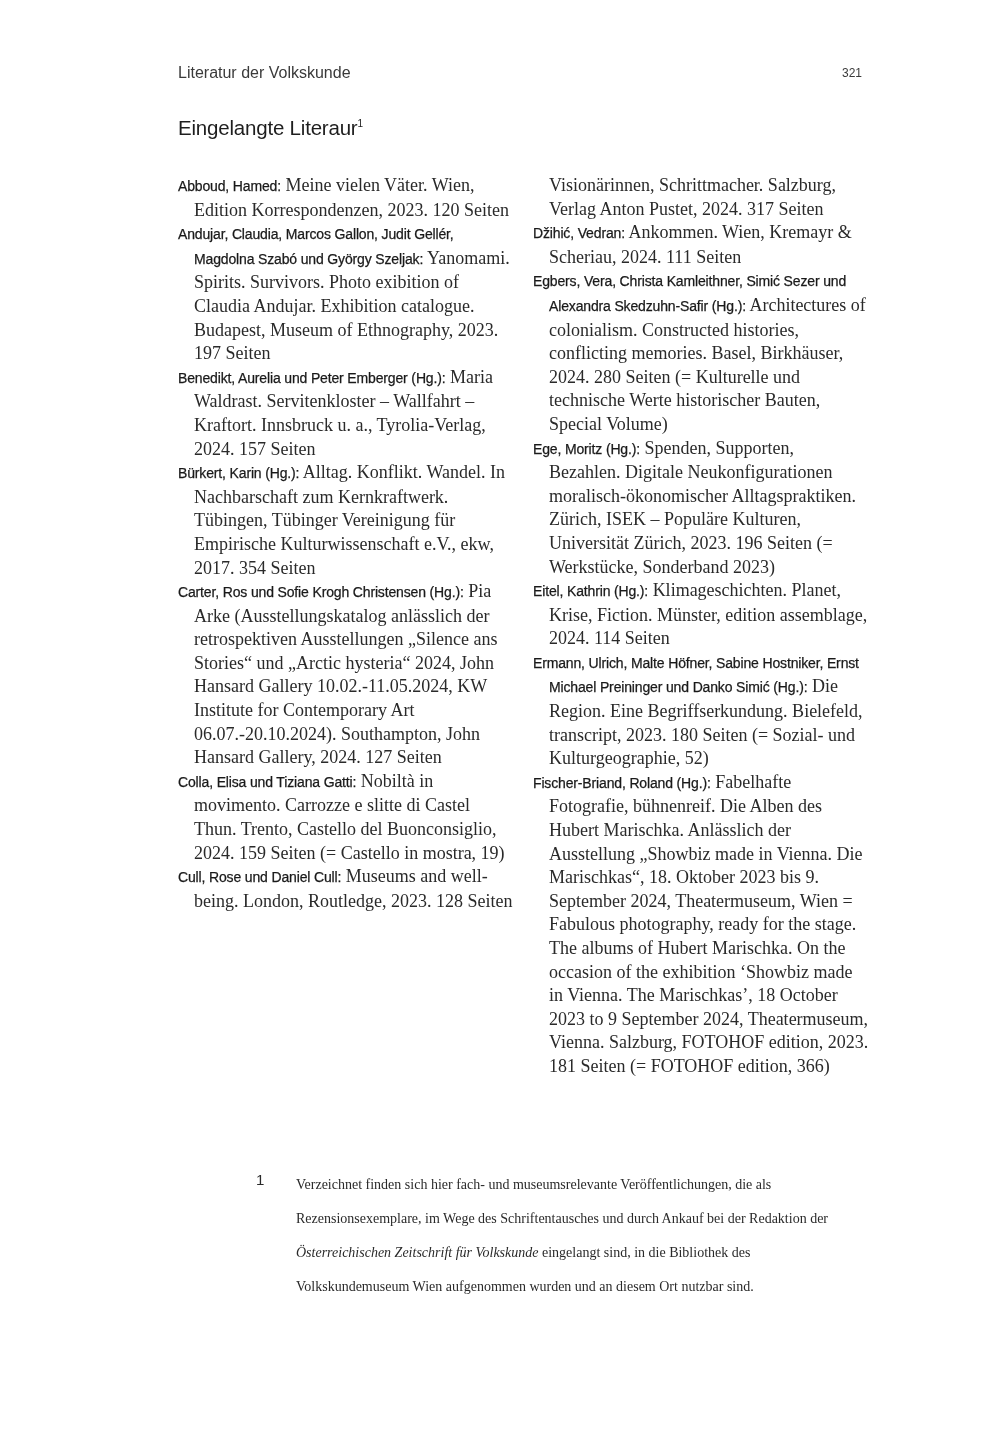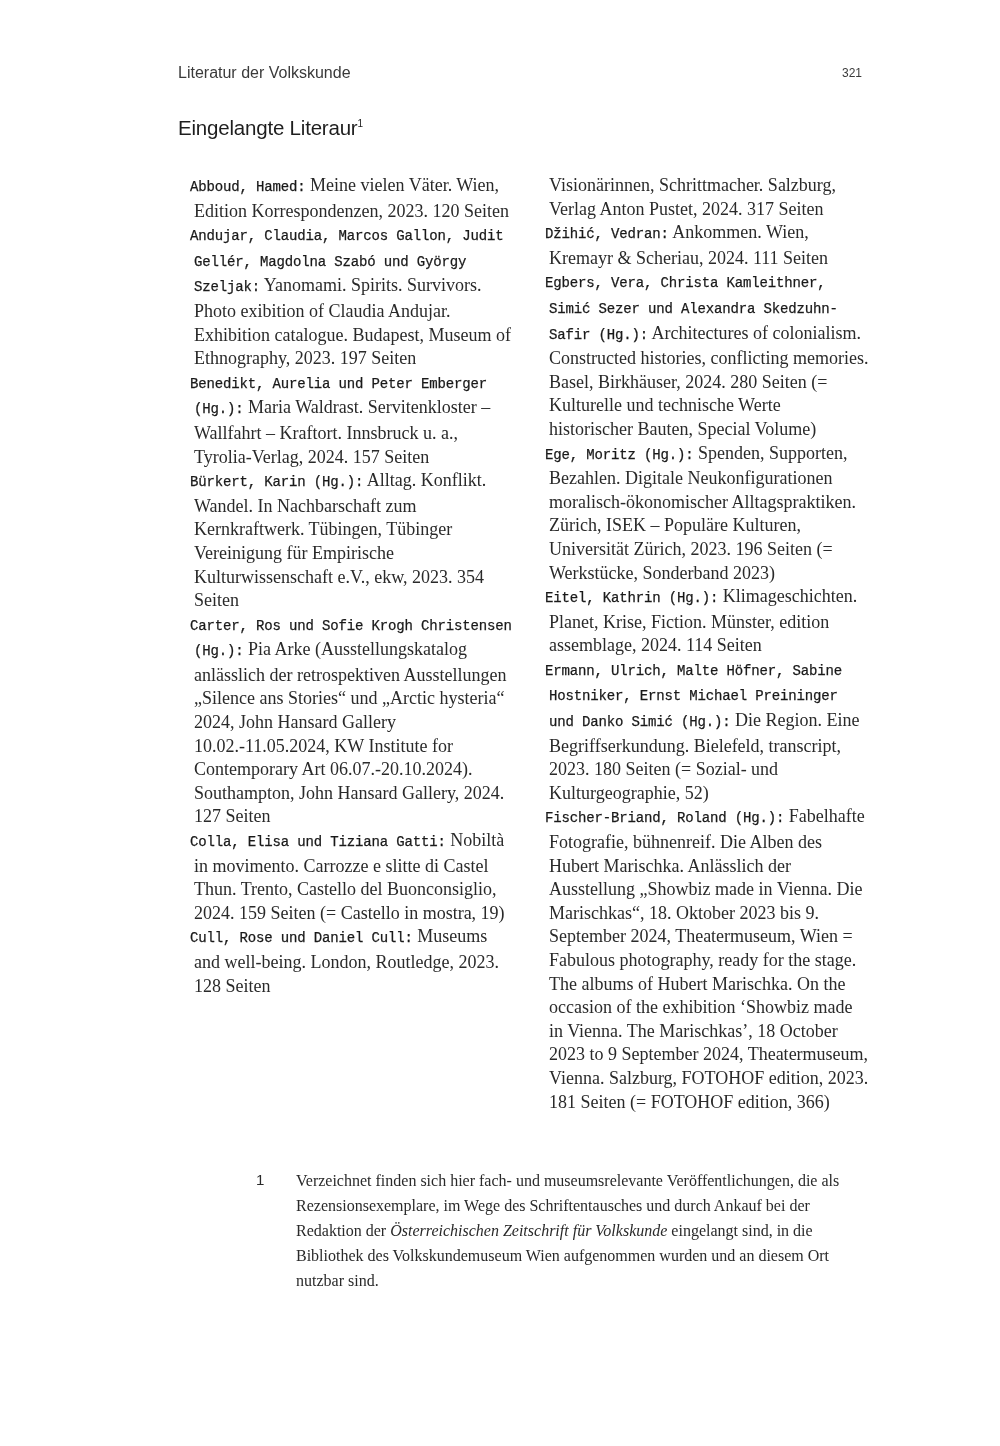--- a/index.html
+++ b/index.html
@@ -18,54 +18,54 @@
   .section-title sup { font-size: 10px; vertical-align: super; line-height: 0; }
   .col { position: absolute; top: 174px; width: 336px; }
   .col-left { left: 178px; }
   .col-right { left: 533px; width: 336px; }
   .entry {
     padding-left: 16px; text-indent: -16px;
     font-family: "Liberation Serif", serif; font-size: 18px; line-height: 23.6px;
     color: #2a2a2a; margin: 0;
   }
   .entry .author {
-    font-family: Liberation Mono, monospace; font-size: 14px; font-weight: 400;
-    color: #1a1a1a; letter-spacing: -0.15px; margin-left: 12px; -webkit-text-stroke: 0.25px #1a1a1a;
+    font-family: Liberation Sans, sans-serif; font-size: 14px; font-weight: 400;
+    color: #1a1a1a; letter-spacing: -0.15px; -webkit-text-stroke: 0.25px #1a1a1a;
   }
   .footnote {
     position: absolute; top: 1168px; left: 256px; width: 610px;
     display: flex;
   }
   .footnote .fn-num {
     font-family: "Liberation Sans", sans-serif; font-size: 15px; width: 40px;
     padding-top: 3px; color: #2a2a2a;
   }
   .footnote .fn-text {
-    font-family: "Liberation Serif", serif; font-size: 16px; line-height: 25px;
+    font-family: "Liberation Serif", serif; font-size: 14px; line-height: 34px;
     color: #2a2a2a; width: 570px;
   }
   .fn-text i { font-style: italic; }
 </style>
 </head>
 <body>
 
 <div class="running-head">
   <span>Literatur der Volkskunde</span>
   <span class="pg">321</span>
 </div>
 
 <div class="section-title">
   <span>Eingelangte Literaur</span><sup>1</sup>
 </div>
 
 <div class="col col-left">
   <p class="entry"><span class="author">Abboud, Hamed:</span><span> Meine vielen Väter. Wien, Edition Korrespondenzen, 2023. 120 Seiten</span></p>
   <p class="entry"><span class="author">Andujar, Claudia, Marcos Gallon, Judit Gellér, Magdolna Szabó und György Szeljak:</span><span> Yanomami. Spirits. Survivors. Photo exibition of Claudia Andujar. Exhibition catalogue. Budapest, Museum of Ethnography, 2023. 197 Seiten</span></p>
   <p class="entry"><span class="author">Benedikt, Aurelia und Peter Emberger (Hg.):</span><span> Maria Waldrast. Servitenkloster – Wallfahrt – Kraftort. Innsbruck u. a., Tyrolia-Verlag, 2024. 157 Seiten</span></p>
-  <p class="entry"><span class="author">Bürkert, Karin (Hg.):</span><span> Alltag. Konflikt. Wandel. In Nachbarschaft zum Kernkraftwerk. Tübingen, Tübinger Vereinigung für Empirische Kulturwissenschaft e.V., ekw, 2023. 354 Seiten</span></p>
+  <p class="entry"><span class="author">Bürkert, Karin (Hg.):</span><span> Alltag. Konflikt. Wandel. In Nachbarschaft zum Kernkraftwerk. Tübingen, Tübinger Vereinigung für Empirische Kulturwissenschaft e.V., ekw, 2017. 354 Seiten</span></p>
   <p class="entry"><span class="author">Carter, Ros und Sofie Krogh Christensen (Hg.):</span><span> Pia Arke (Ausstellungskatalog anlässlich der retrospektiven Ausstellungen „Silence ans Stories“ und „Arctic hysteria“ 2024, John Hansard Gallery 10.02.-11.05.2024, KW Institute for Contemporary Art 06.07.-20.10.2024). Southampton, John Hansard Gallery, 2024. 127 Seiten</span></p>
   <p class="entry"><span class="author">Colla, Elisa und Tiziana Gatti:</span><span> Nobiltà in movimento. Carrozze e slitte di Castel Thun. Trento, Castello del Buonconsiglio, 2024. 159 Seiten (= Castello in mostra, 19)</span></p>
   <p class="entry"><span class="author">Cull, Rose und Daniel Cull:</span><span> Museums and well-being. London, Routledge, 2023. 128 Seiten</span></p>
 </div>
 
 <div class="col col-right">
   <p class="entry" style="text-indent:0;"><span>Visionärinnen, Schrittmacher. Salzburg, Verlag Anton Pustet, 2024. 317 Seiten</span></p>
   <p class="entry"><span class="author">Džihić, Vedran:</span><span> Ankommen. Wien, Kremayr &amp; Scheriau, 2024. 111 Seiten</span></p>
   <p class="entry"><span class="author">Egbers, Vera, Christa Kamleithner, Simić Sezer und Alexandra Skedzuhn-Safir (Hg.):</span><span> Architectures of colonialism. Constructed histories, conflicting memories. Basel, Birkhäuser, 2024. 280 Seiten (= Kulturelle und technische Werte historischer Bauten, Special Volume)</span></p>
   <p class="entry"><span class="author">Ege, Moritz (Hg.):</span><span> Spenden, Supporten, Bezahlen. Digitale Neukonfigurationen moralisch-ökonomischer Alltagspraktiken. Zürich, ISEK – Populäre Kulturen, Universität Zürich, 2023. 196 Seiten (= Werkstücke, Sonderband 2023)</span></p>

